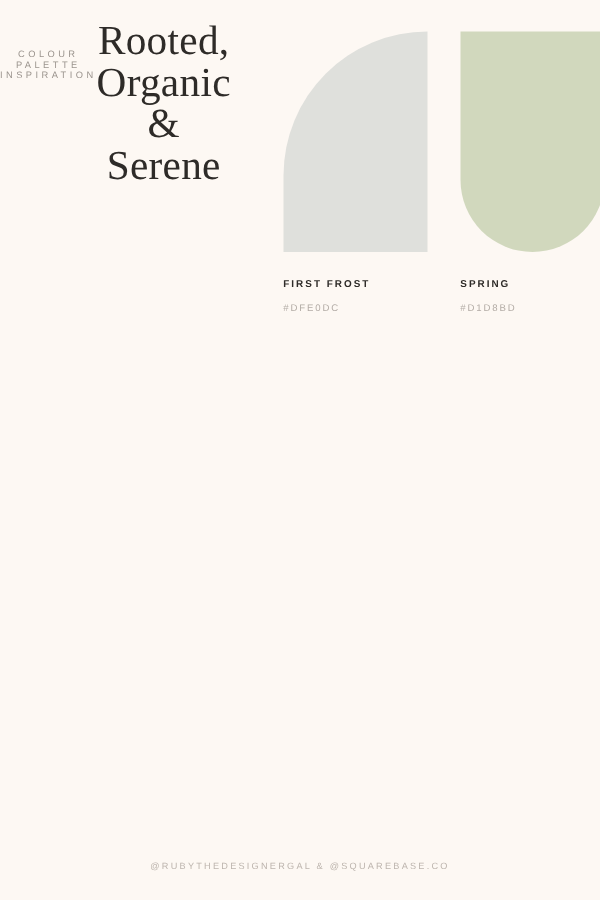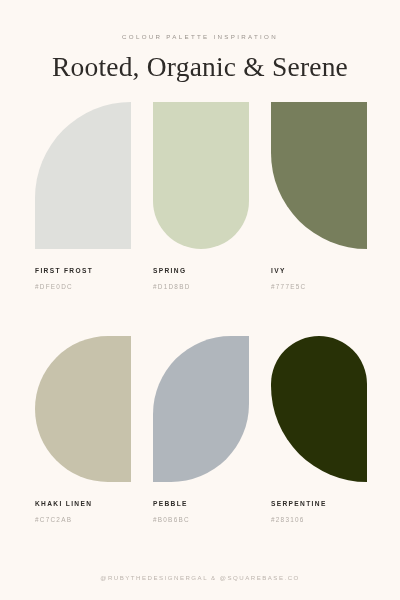--- a/index.html
+++ b/index.html
@@ -14,21 +14,20 @@
     overflow: hidden;
     position: relative;
   }
   .poster {
     width: 400px;
     height: 600px;
     background: #fdf8f3;
     box-sizing: border-box;
     position: relative;
     display: flex;
-    flex-direction: column;
   }
   .eyebrow {
     text-align: center;
     font-size: 6.2px;
     letter-spacing: 2.3px;
     color: #9b948e;
     margin-top: 33px;
     font-weight: 400;
     text-transform: uppercase;
     font-family: "Liberation Sans", sans-serif;

